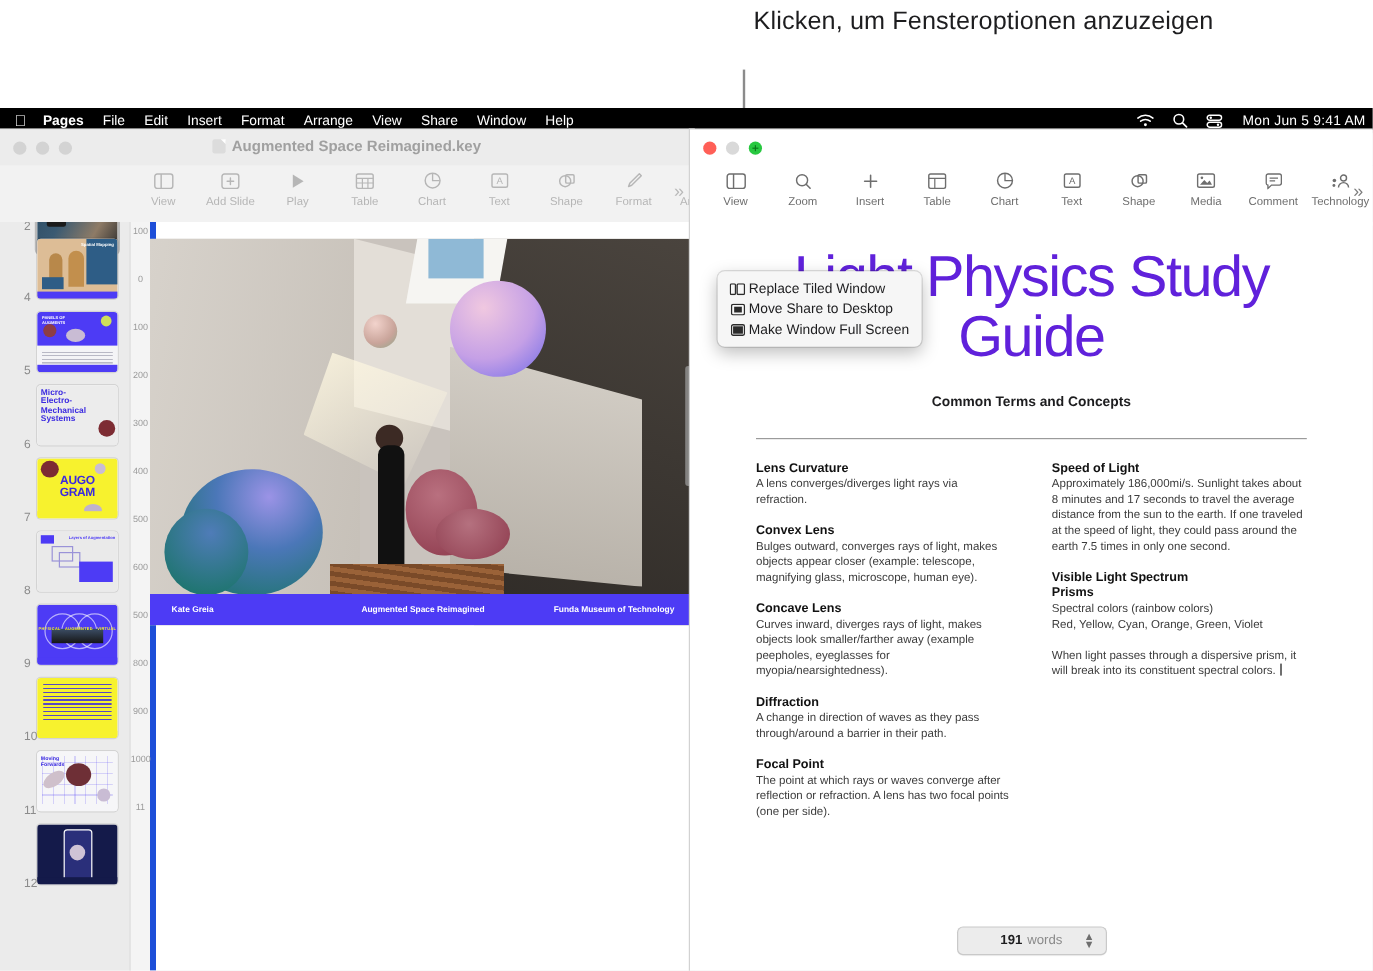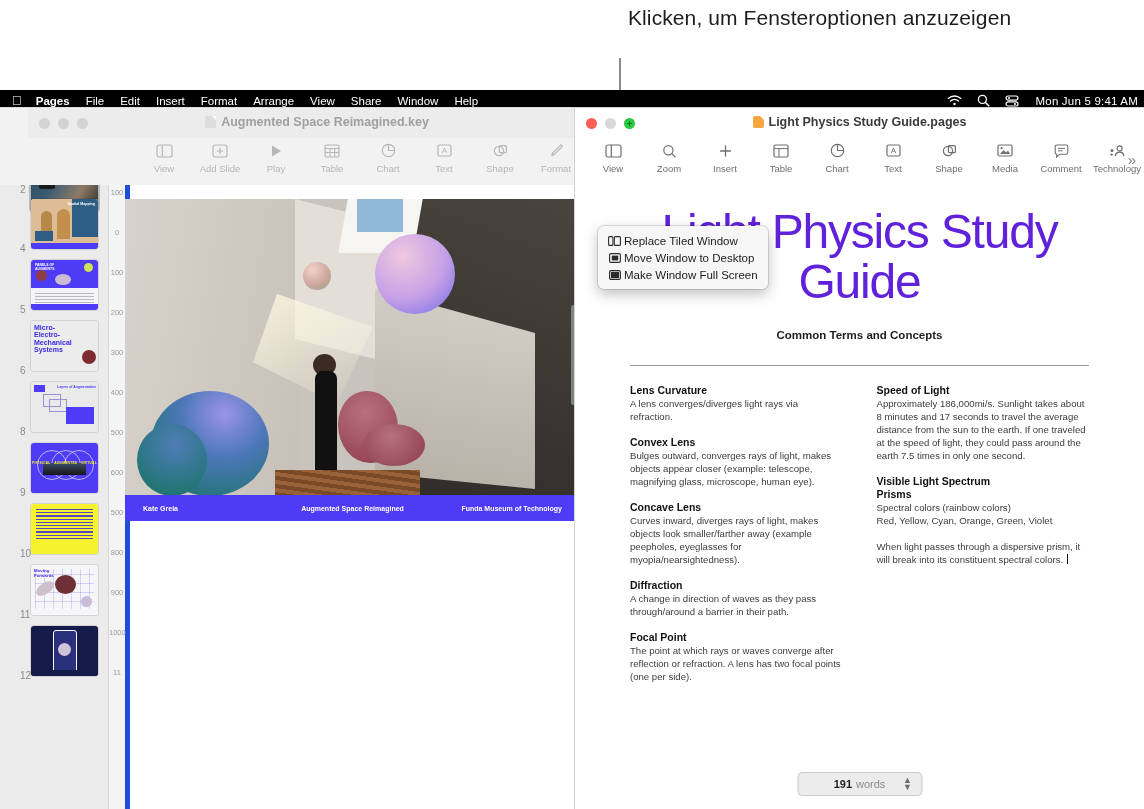--- a/index.html
+++ b/index.html
@@ -58,21 +58,21 @@
            align-items:center;color:#b6b6b6;font-size:9.5px;padding:0 6px;}
   .tb-item.on{color:#6e6e6e;}
   .tb-ic{height:19px;display:flex;align-items:center;justify-content:center;
          margin-bottom:3px;}
   .tb-lbl{white-space:nowrap;}
   .tb-more{position:absolute;right:8px;top:13px;font-size:15px;color:#b8b8b8;}
   .tb-more.on{color:#7c7c7c;}
 
   
   #keynote{left:0;top:18px;width:578px;height:701px;
-           box-shadow:0 0 0 1px #dcdcdc;padding-left:28px;}
+           box-shadow:0 0 0 1px #dcdcdc;}
   #kn-body{position:absolute;left:0;top:77px;width:578px;bottom:0;display:flex;
            background:#ffffff;}
   #kn-navigator{width:108px;background:#ebebeb;position:relative;overflow:hidden;
                 border-right:1px solid #d7d7d7;}
   .thumb-row{position:relative;height:61px;margin-bottom:0;}
   .thumb-num{position:absolute;left:20px;bottom:2px;font-size:10px;color:#8b8b8b;}
   .thumb{position:absolute;left:31px;top:4px;width:67px;height:50px;border-radius:3px;
          overflow:hidden;box-shadow:0 0 0 1px rgba(0,0,0,.10);background:#fff;}
   .thumb.sel{box-shadow:0 0 0 2px #b9b9b9;}
   .thumb-bar{position:absolute;left:0;right:0;bottom:0;height:6px;background:#4d3bf5;}
@@ -320,20 +320,31 @@
         <div class="thumb-row">
           <div class="thumb">
             <div style="position:absolute;inset:0;background:#ececec;"></div>
             <div style="position:absolute;left:3px;top:3px;font-size:7px;font-weight:bold;color:#3b2ae0;line-height:7.4px;">Micro-<br>Electro-<br>Mechanical<br>Systems</div>
             <div style="position:absolute;right:2px;bottom:7px;width:14px;height:14px;border-radius:50%;background:#7d2c33;"></div>
             <div class="thumb-bar" style="background:#ececec;"></div>
           </div>
           <div class="thumb-num">6</div>
         </div>
 
+        <div class="thumb-row">
+          <div class="thumb">
+            <div style="position:absolute;inset:0;background:#f7f22e;"></div>
+            <div style="position:absolute;left:3px;top:2px;width:15px;height:14px;border-radius:50%;background:#7d2c33;"></div>
+            <div style="position:absolute;right:10px;top:4px;width:9px;height:9px;border-radius:50%;background:#c9bcd4;"></div>
+            <div style="position:absolute;left:0;right:0;top:14px;text-align:center;font-size:10px;font-weight:bold;color:#3b2ae0;line-height:10px;letter-spacing:-.3px;">AUGO<br>GRAM</div>
+            <div style="position:absolute;right:13px;bottom:2px;width:15px;height:10px;border-radius:50%;background:#bfb2cd;"></div>
+            <div class="thumb-bar" style="background:#f7f22e;"></div>
+          </div>
+          <div class="thumb-num">7</div>
+        </div>
 
         <div class="thumb-row">
           <div class="thumb">
             <div style="position:absolute;inset:0;background:#eaeaea;"></div>
             <div style="position:absolute;left:3px;top:3px;width:11px;height:7px;background:#4d3bf5;"></div>
             <div style="position:absolute;right:2px;top:3px;font-size:3.4px;color:#4d3bf5;font-weight:bold;">Layers of Augmentation</div>
             <div style="position:absolute;left:12px;top:12px;width:16px;height:11px;border:.6px solid #9a93d8;"></div>
             <div style="position:absolute;left:18px;top:17px;width:16px;height:11px;border:.6px solid #9a93d8;"></div>
             <div style="position:absolute;right:4px;bottom:8px;width:28px;height:17px;background:#4d3bf5;"></div>
             <div class="thumb-bar" style="background:#eaeaea;"></div>
@@ -443,24 +454,20 @@
     </div>
   </div>
 
   <div class="win" id="pages">
     <div class="titlebar" style="background:#fff">
       <div class="traffic">
         <span class="tl red"></span>
         <span class="tl yellow"></span>
         <span class="tl green"></span>
       </div>
-      <div class="wtitle active" id="pg-title">
-        <span class="doc-chip pag"></span>
-        <span>Light Physics Study Guide.pages</span>
-      </div>
     </div>
 
     <div class="toolbar" style="background:#fff;padding-left:10px;justify-content:space-between;padding-right:34px">
       <div class="tb-item on">
         <span class="tb-ic">
           <svg width="17" height="14" viewBox="0 0 17 14">
               <rect x="1" y="1" width="15" height="12" rx="2" fill="none" stroke="#6e6e6e" stroke-width="1.2"></rect>
               <path d="M6.3 1v12" stroke="#6e6e6e" stroke-width="1.2"></path>
             </svg>
           </span>
@@ -601,21 +608,21 @@
         </span>
       <span>Replace Tiled Window</span>
     </div>
     <div class="mi">
       <span class="mi-ic">
         <svg width="12" height="10" viewBox="0 0 12 10">
             <rect x=".6" y=".6" width="10.8" height="8.8" rx="1.4" fill="none" stroke="#2b2b2b" stroke-width="1.1"></rect>
             <rect x="2.8" y="2.6" width="6.4" height="4.8" fill="#2b2b2b"></rect>
           </svg>
         </span>
-      <span>Move Window to Desktop</span>
+      <span>Move Share to Desktop</span>
     </div>
     <div class="mi">
       <span class="mi-ic">
         <svg width="12" height="10" viewBox="0 0 12 10">
             <rect x=".6" y=".6" width="10.8" height="8.8" rx="1.4" fill="none" stroke="#2b2b2b" stroke-width="1.1"></rect>
             <rect x="1.9" y="1.9" width="8.2" height="6.2" fill="#2b2b2b"></rect>
           </svg>
         </span>
       <span>Make Window Full Screen</span>
     </div>

